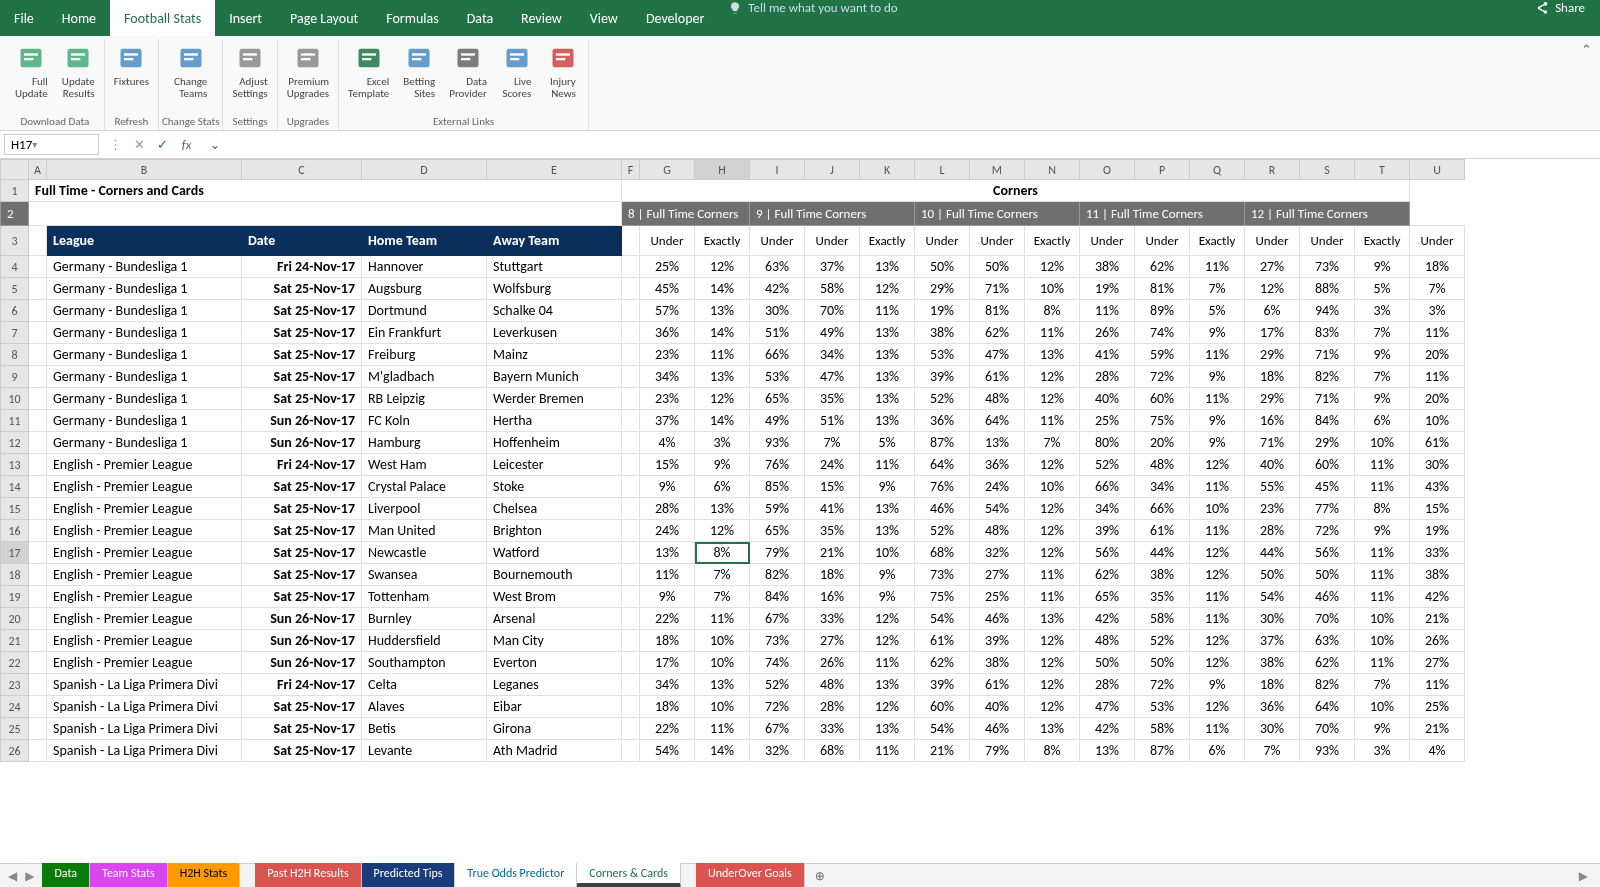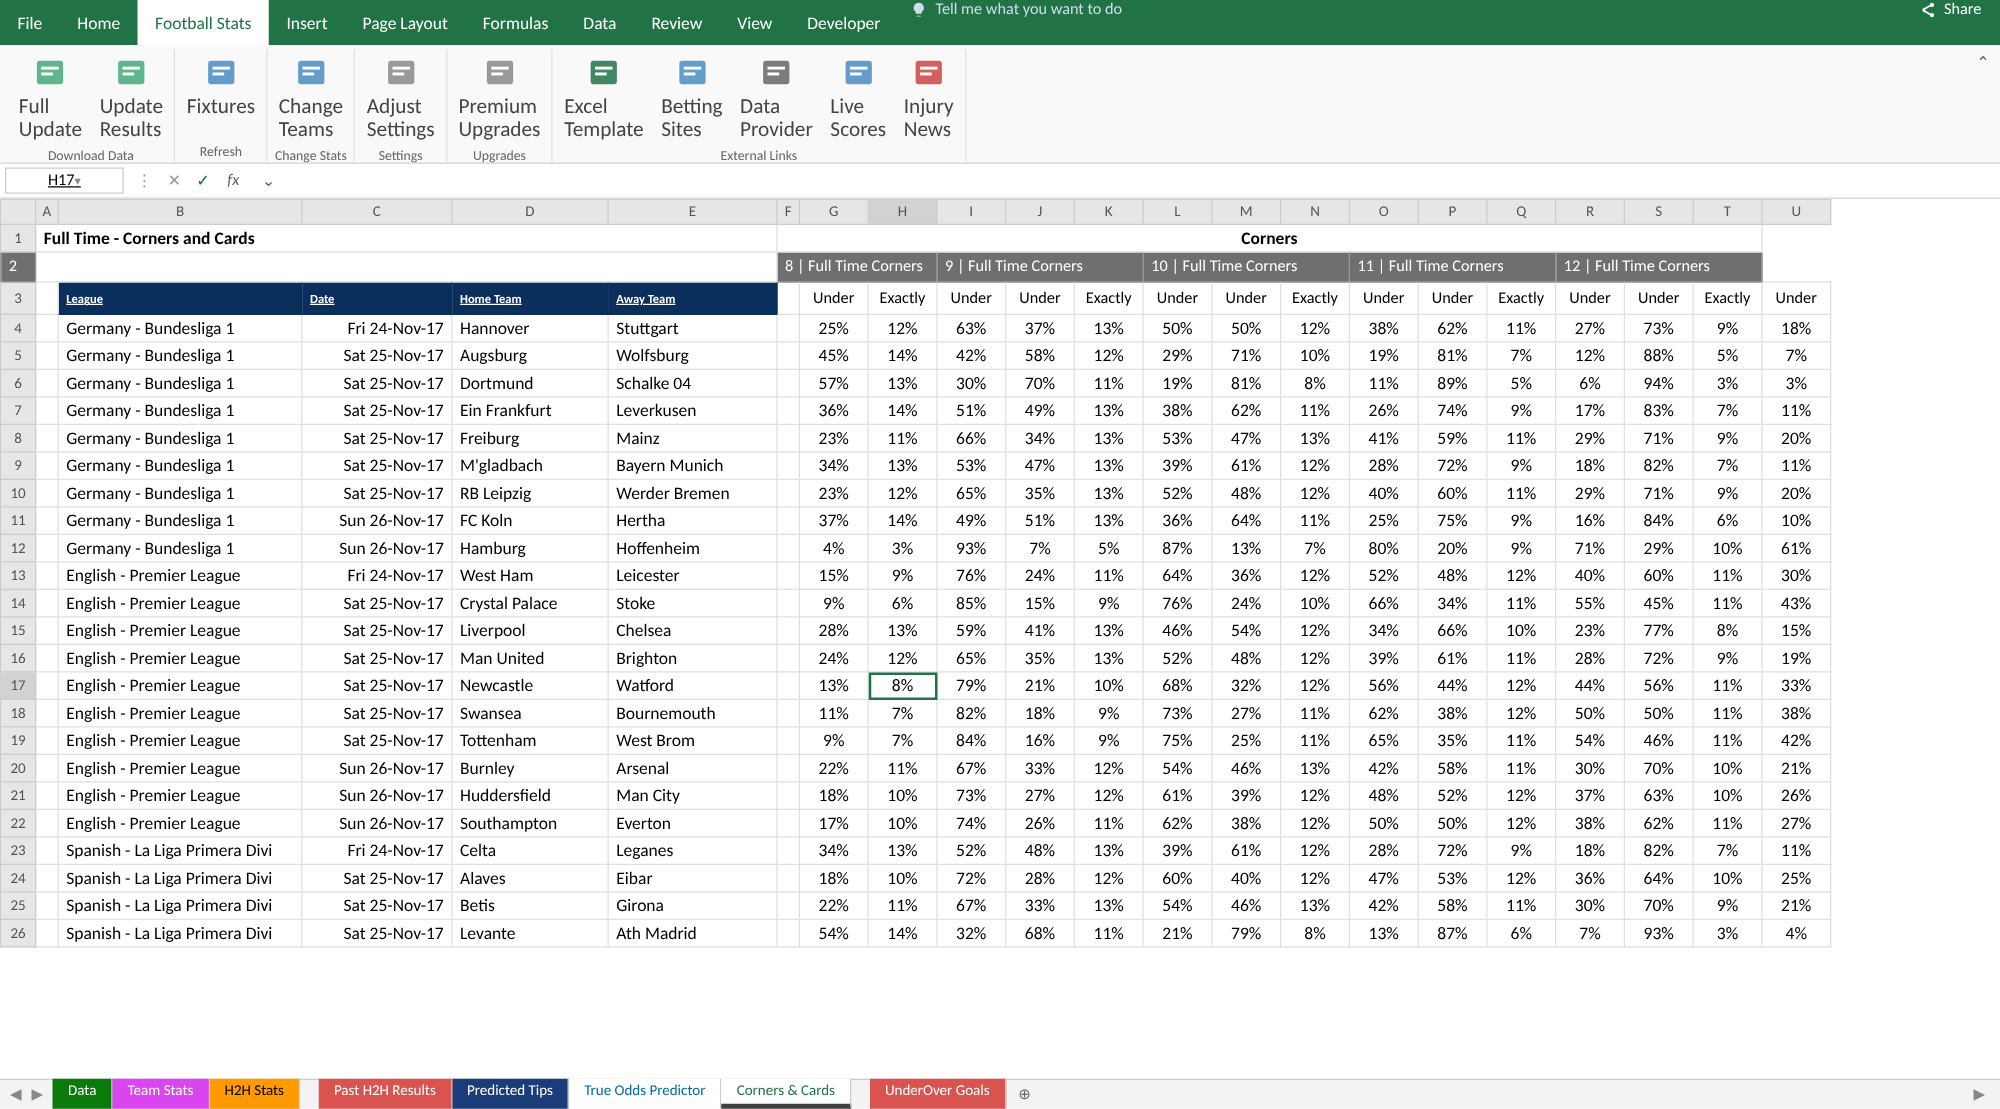--- a/index.html
+++ b/index.html
@@ -9,43 +9,43 @@
 .tab { padding: 0 14px; display: flex; align-items: center; cursor: pointer; font-size: 14px; }
 .tab.active { background: #fff; color: #217346; }
 .tab:not(.active) { color: #fff; }
 .tellme { display: flex; align-items: center; color: #cde; font-size: 13px; margin-left: 10px; gap: 6px; }
 .share-area { margin-left: auto; padding-right: 15px; display: flex; align-items: center; color: #fff; gap: 6px; }
 .ribbon { background: #f9f9f9; border-bottom: 1px solid #d4d4d4; height: 95px; display: flex; padding: 3px 6px 0; position: relative; }
 .ribbon-group { display: flex; flex-direction: column; align-items: center; padding: 0 3px; border-right: 1px solid #e1e1e1; }
 .ribbon-items { display: flex; gap: 2px; flex: 1; }
 .ribbon-btn { display: flex; flex-direction: column; align-items: center; padding: 3px 6px; cursor: pointer; min-width: 42px; }
 .ribbon-icon { width: 32px; height: 32px; display: flex; align-items: center; justify-content: center; margin-bottom: 2px; }
-.ribbon-label { font-size: 17px; text-align: left; line-height: 1.1; color: #444; }
+.ribbon-label { font-size: 11px; text-align: right; line-height: 1.1; color: #444; }
 .ribbon-group-label { font-size: 11px; color: #666; padding: 2px 0; }
 .ribbon-collapse { position: absolute; right: 8px; top: 6px; color: #666; cursor: pointer; }
 .formula-bar { display: flex; align-items: center; border-bottom: 1px solid #d4d4d4; height: 28px; background: #fff; }
-.name-box { width: 95px; border: 1px solid #ccc; margin: 2px 4px; padding: 2px 6px; font-size: 13px; display:flex; align-items:center; justify-content:center;text-decoration:underline;}
+.name-box { width: 95px; border: 1px solid #ccc; margin: 2px 4px; padding: 2px 6px; font-size: 13px; display:flex; align-items:center; justify-content:flex-start;}
 .fb-btn { padding: 0 6px; color: #999; cursor: pointer; }
 .fb-btn.ok { color: #217346; }
 .fx { font-style: italic; color: #666; padding: 0 8px; }
 .formula-input { flex: 1; padding: 2px 6px; font-size: 13px; border: none; }
 .formula-expand { padding: 0 10px; color: #666; cursor: pointer; }
 .sheet-area { display: flex; height: calc(100vh - 36px - 95px - 28px - 24px); overflow: hidden; }
 .grid-container { flex: 1; overflow: auto; position: relative; }
 table.grid { border-collapse: collapse; table-layout: fixed; }
 .col-header td { background: #e6e6e6; border: 1px solid #ccc; text-align: center; font-size: 12px; color: #555; height: 20px; }
 .row-header { background: #e6e6e6; border: 1px solid #ccc; text-align: center; font-size: 12px; color: #555; width: 28px; }
 .corner-cell { background: #e6e6e6; border: 1px solid #ccc; width: 28px; }
 td.cell { border: 1px solid #e0e0e0; padding: 2px 6px; font-size: 14px; white-space: nowrap; overflow: hidden; height: 22px; }
 td.cell.center { text-align: center; }
-td.cell.right { text-align: right; }
+td.cell.right { text-align: right; font-weight: bold; }
 .title-row { font-size: 20px; font-weight: bold; padding: 10px 6px; }
 .corners-title { font-size: 26px; font-weight: bold; text-align: center; }
 .group-header td { background: #6f6f6f; color: #fff; font-size: 13px; border: 1px solid #999; text-align:left; padding:4px 6px;}
-.blue-header { background: #0a2f5c; color: #fff; font-weight: bold; padding: 6px; font-size: 10px; border:1px solid #0a2f5c;text-decoration:underline; }
+.blue-header { background: #0a2f5c; color: #fff; font-weight: bold; padding: 6px; font-size: 14px; border:1px solid #0a2f5c; }
 .selected-cell { outline: 2px solid #217346; outline-offset: -2px; }
 .col-header td.sel, .row-header.sel { background: #d2d2d2; }
 .sheet-tabs { display: flex; align-items: center; background: #f3f3f3; border-top: 1px solid #ccc; height: 24px; font-size: 12px; }
 .nav-arrows { padding: 0 8px; color: #888; display:flex; gap:8px;}
 .sheet-tab { padding: 3px 12px; border-right: 1px solid #ccc; cursor: pointer; color:#fff; }
 .sheet-tab.t-green { background:#0a7a0a; }
 .sheet-tab.t-purple { background:#d946ef; }
 .sheet-tab.t-orange { background:#ff9900; color:#000;}
 .sheet-tab.t-red { background:#d9534f;margin-left:15px; }
 .sheet-tab.t-darkblue { background:#1a3d7a; }

